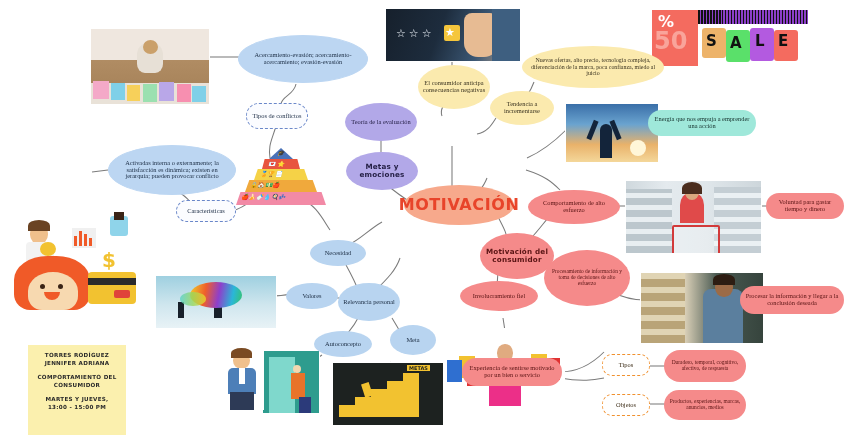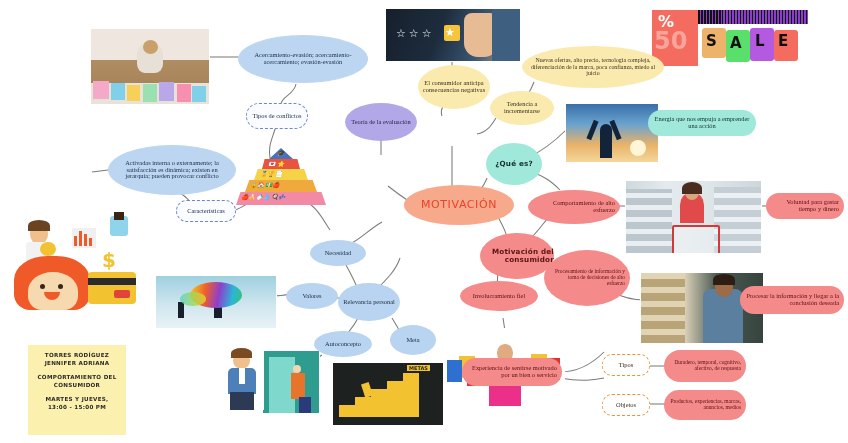--- a/index.html
+++ b/index.html
@@ -12,33 +12,33 @@
         text-align:center;box-sizing:border-box;line-height:1.08;}
   .ellipse{border-radius:50%;}
   .pill{border-radius:999px;}
 
   
   .blue   {background:#bcd6f2;color:#1d2f46;border:1px solid #bcd6f2;}
   .blueB  {background:#b8d4f0;color:#1b2c42;}
   .purple {background:#b2a8e8;color:#241f45;}
   .yellow {background:#fbeaae;color:#3a3320;}
   .mint   {background:#9fe8da;color:#17322e;}
-  .red    {background:#f58a8a;color:#5a1414;text-align:right;}
+  .red    {background:#f58a8a;color:#5a1414;}
   .peach  {background:#f7a98c;color:#d6371f;}
   .dashBlue{background:#fbfcff;color:#22324a;border:1.2px dashed #6a87c9;border-radius:999px;}
   .dashOrange{background:#ffffff;color:#3a2a14;border:1.6px dashed #f0912f;border-radius:10px;}
 
   .tiny{font-size:5.4px;}
   .xs{font-size:5.9px;}
   .sm{font-size:6.4px;}
   .md{font-size:7.2px;}
 
   .roundfont{font-family:"DejaVu Sans", sans-serif;font-weight:bold;letter-spacing:.2px;}
-  .title{font-family:"DejaVu Sans", sans-serif;font-weight:normal;color:#e8442a;
-         font-size:11px;letter-spacing:.6px;text-align:center;}
+  .title{font-family:"DejaVu Sans", sans-serif;font-weight:bold;color:#e8442a;
+         font-size:16px;letter-spacing:.6px;text-align:center;}
 
   .imgbox{position:absolute;overflow:hidden;background:#ddd;}
   .note{position:absolute;background:#fbf0ae;box-sizing:border-box;
         padding:6px 5px;color:#2b2b2b;text-align:center;
         font-family:"DejaVu Sans", sans-serif;font-weight:bold;font-size:5.6px;line-height:1.5;
         letter-spacing:.3px;}
   .note div{margin:0;}
   .note .gap{height:5px;}
 
   
@@ -254,26 +254,26 @@
 
   <div class="node ellipse peach title" style="left:404px;top:185px;width:110px;height:40px;">MOTIVACIÓN</div>
 
   <div class="node ellipse blue sm" style="left:238px;top:35px;width:130px;height:48px;padding:0 9px;">Acercamiento-evasión; acercamiento-acercamiento; evasión-evasión</div>
   <div class="node dashBlue sm" style="left:246px;top:103px;width:62px;height:26px;">Tipos de conflictos</div>
 
   <div class="node ellipse blue sm" style="left:108px;top:145px;width:128px;height:50px;padding:0 8px;">Activadas interna o externamente; la satisfacción es dinámica; existen en jerarquía; pueden provocar conflicto</div>
   <div class="node dashBlue sm" style="left:176px;top:200px;width:60px;height:22px;">Características</div>
 
   <div class="node ellipse purple sm" style="left:345px;top:103px;width:72px;height:38px;">Teoría de la evaluación</div>
+  <div class="node ellipse purple md roundfont" style="left:346px;top:152px;width:72px;height:38px;">Metas y emociones</div>
 
   <div class="node ellipse yellow sm" style="left:418px;top:65px;width:72px;height:44px;">El consumidor anticipa consecuencias negativas</div>
   <div class="node ellipse yellow sm" style="left:490px;top:91px;width:64px;height:34px;">Tendencia a incrementarse</div>
   <div class="node ellipse yellow xs" style="left:522px;top:46px;width:142px;height:42px;padding:0 8px;">Nuevas ofertas, alto precio, tecnología compleja, diferenciación de la marca, poca confianza, miedo al juicio</div>
 
-  <div class="node ellipse mint md roundfont" style="left:486px;top:143px;width:56px;height:42px;">¿Qué es?</div>
   <div class="node pill mint sm" style="left:648px;top:110px;width:108px;height:26px;padding:0 6px;">Energía que nos empuja a emprender una acción</div>
 
   <div class="node ellipse red md roundfont" style="left:480px;top:233px;width:74px;height:46px;">Motivación del consumidor</div>
 
   <div class="node ellipse red sm" style="left:528px;top:190px;width:92px;height:34px;padding:0 5px;">Comportamiento de alto esfuerzo</div>
   <div class="node pill red sm" style="left:766px;top:193px;width:78px;height:26px;padding:0 5px;">Voluntad para gastar tiempo y dinero</div>
 
   <div class="node ellipse red tiny" style="left:544px;top:250px;width:86px;height:56px;padding:0 5px;">Procesamiento de información y toma de decisiones de alto esfuerzo</div>
   <div class="node pill red sm" style="left:740px;top:286px;width:104px;height:28px;padding:0 5px;">Procesar la información y llegar a la conclusión deseada</div>
 

